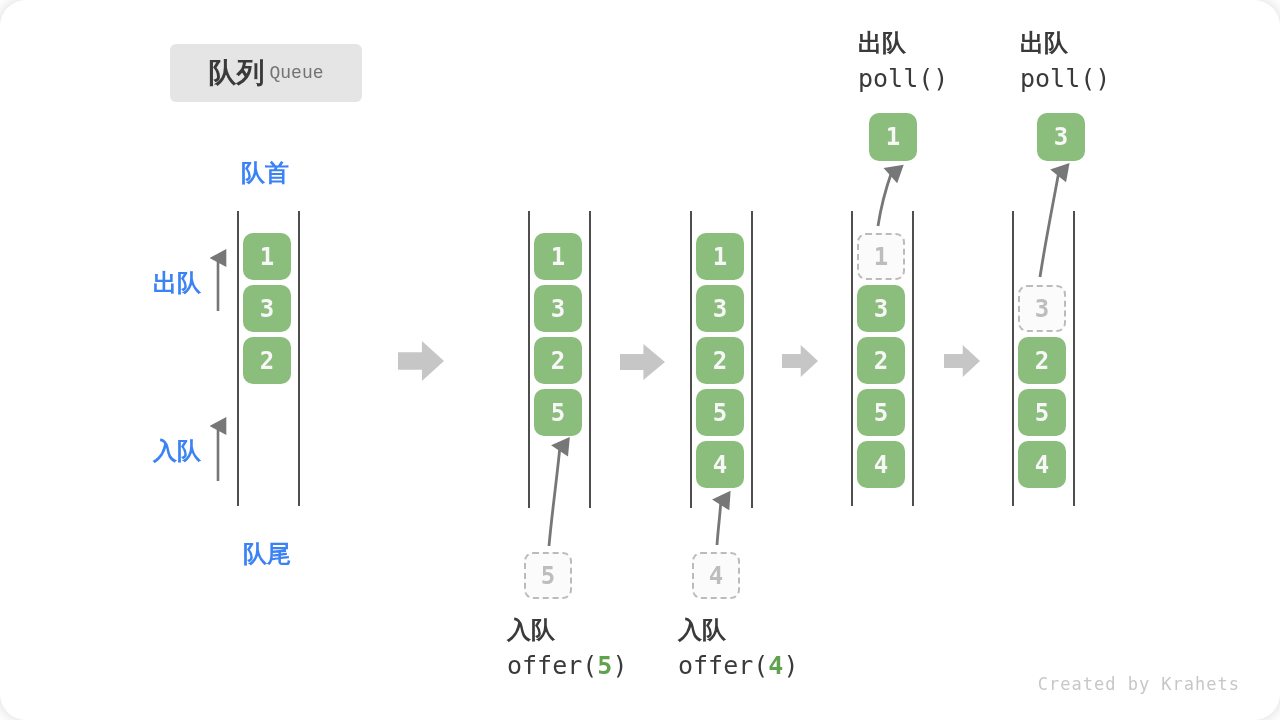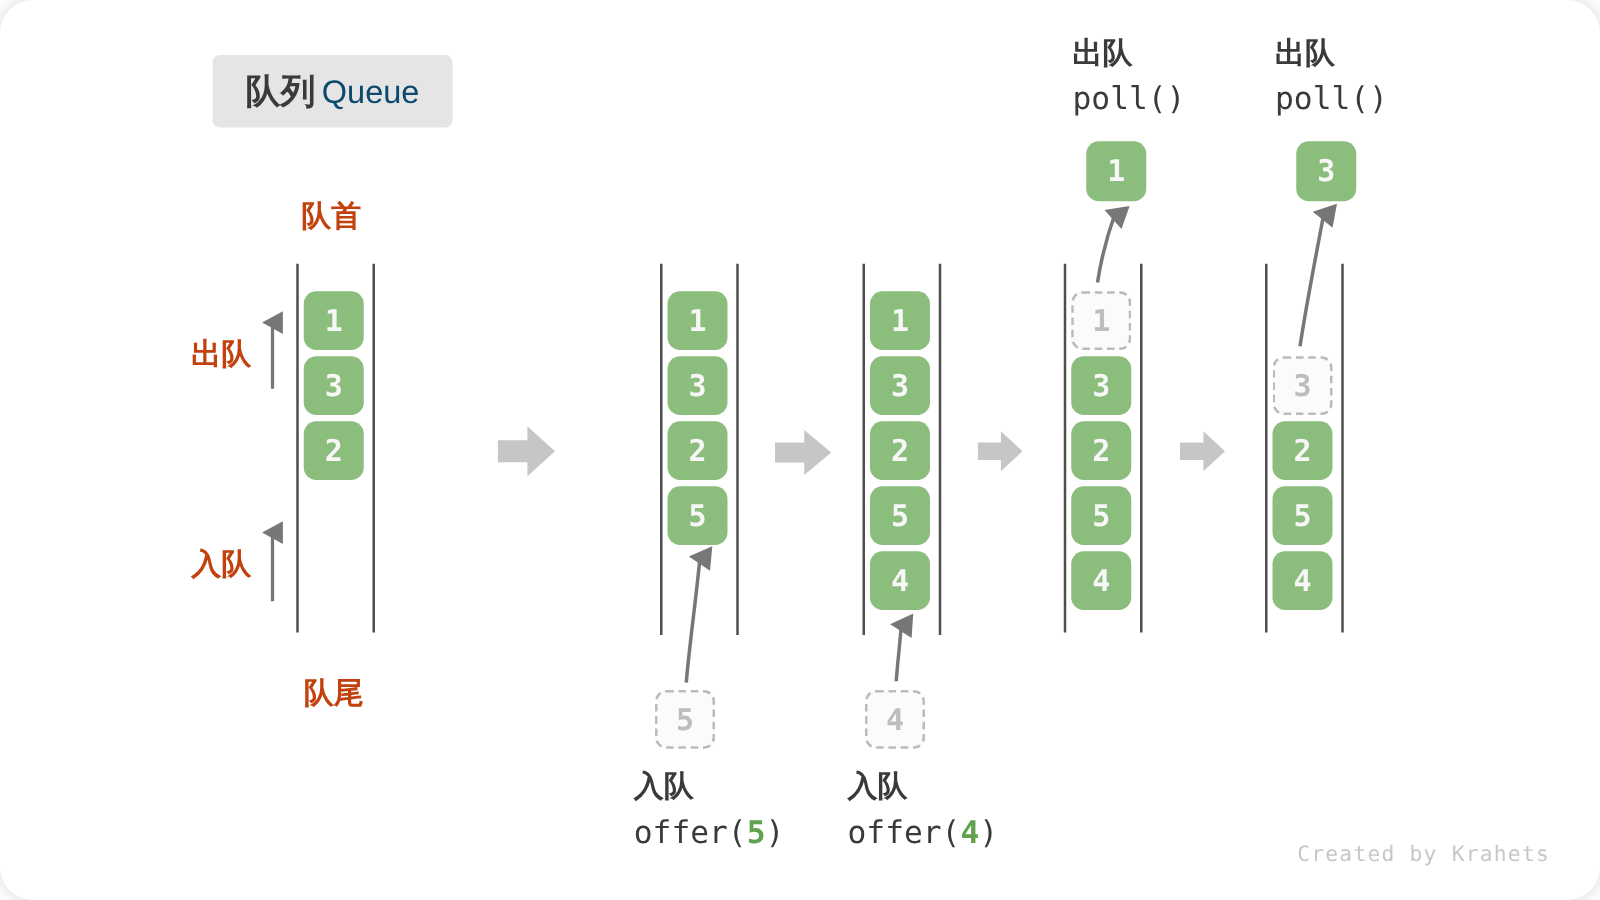--- a/index.html
+++ b/index.html
@@ -8,24 +8,24 @@
     border-radius:26px;box-shadow:0 0 14px rgba(0,0,0,0.16);
     overflow:hidden;
     font-family:"Liberation Sans",sans-serif;
   }
   .title-box{
     position:absolute;left:170px;top:44px;width:192px;height:58px;
     background:#e5e5e5;border-radius:6px;
     display:flex;align-items:center;justify-content:center;gap:5px;
   }
   .title-zh{font-size:28px;font-weight:bold;color:#3a3a3a;}
-  .title-en{font-size:26px;color:#0c4a6e;font-family:Liberation Sans, sans-serif;}
+  .title-en{font-size:18px;color:#737373;font-family:Liberation Mono, monospace;}
 
   .zh-label{
-    position:absolute;font-size:24px;font-weight:bold;color:#c2410c;
+    position:absolute;font-size:24px;font-weight:bold;color:#3b82f6;
     white-space:nowrap;
   }
 
   .op-label{position:absolute;white-space:nowrap;}
   .op-label .zh{font-size:24px;font-weight:bold;color:#3a3a3a;display:block;line-height:1.0;}
   .op-label .code{font-size:25px;color:#3a3a3a;font-family:"DejaVu Sans Mono",monospace;display:block;margin-top:11px;line-height:1.0;}
   .op-label .code .arg{color:#61a24f;font-weight:bold;}
 
   .wall{position:absolute;width:1.6px;background:#4e4e4e;}
 

